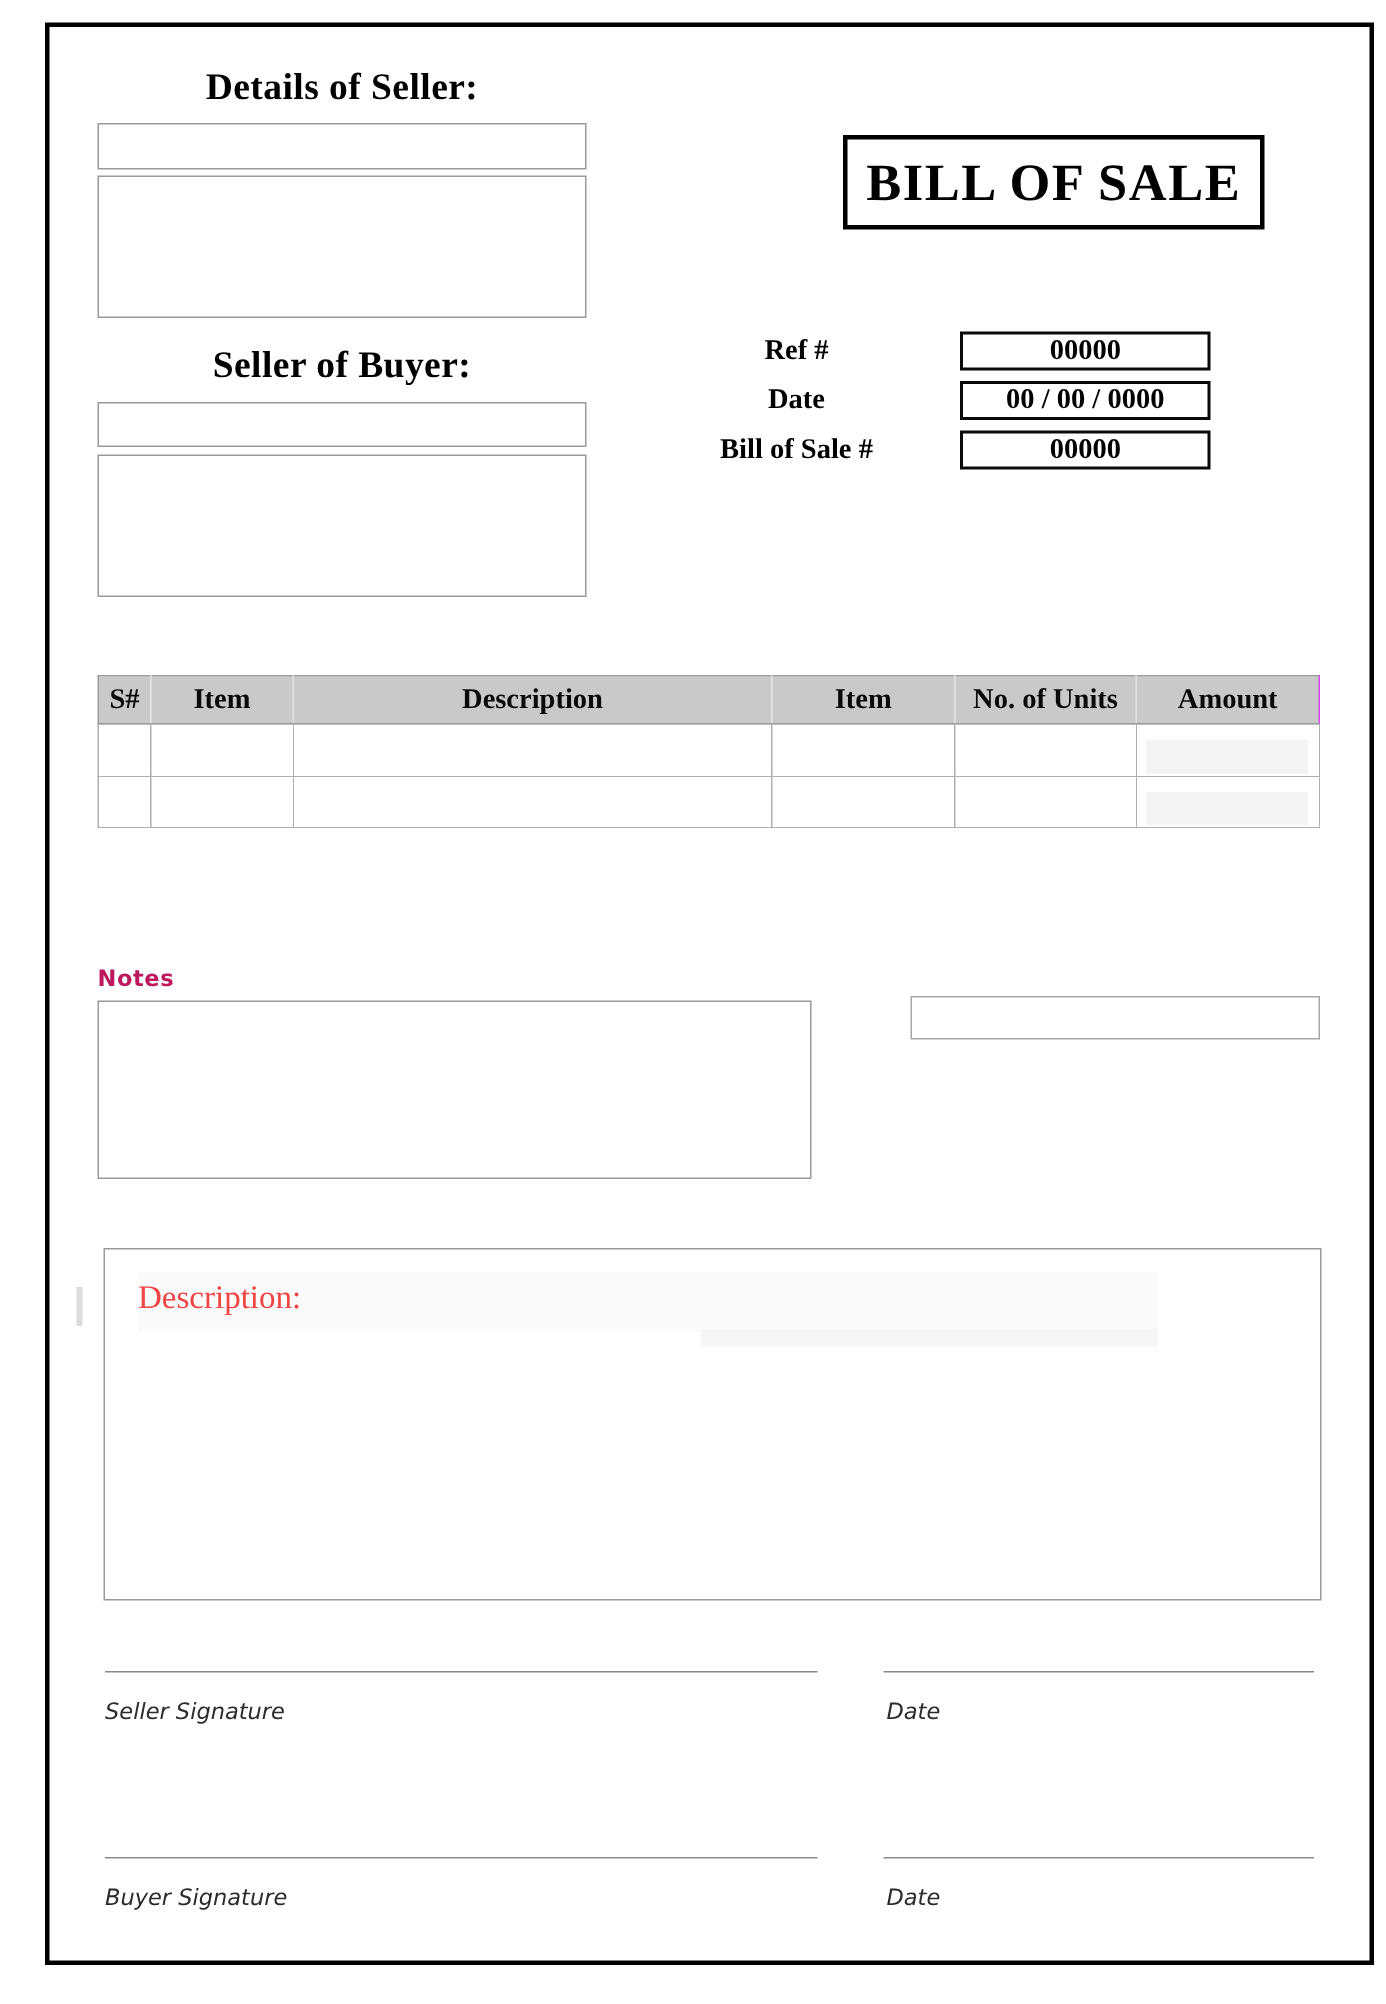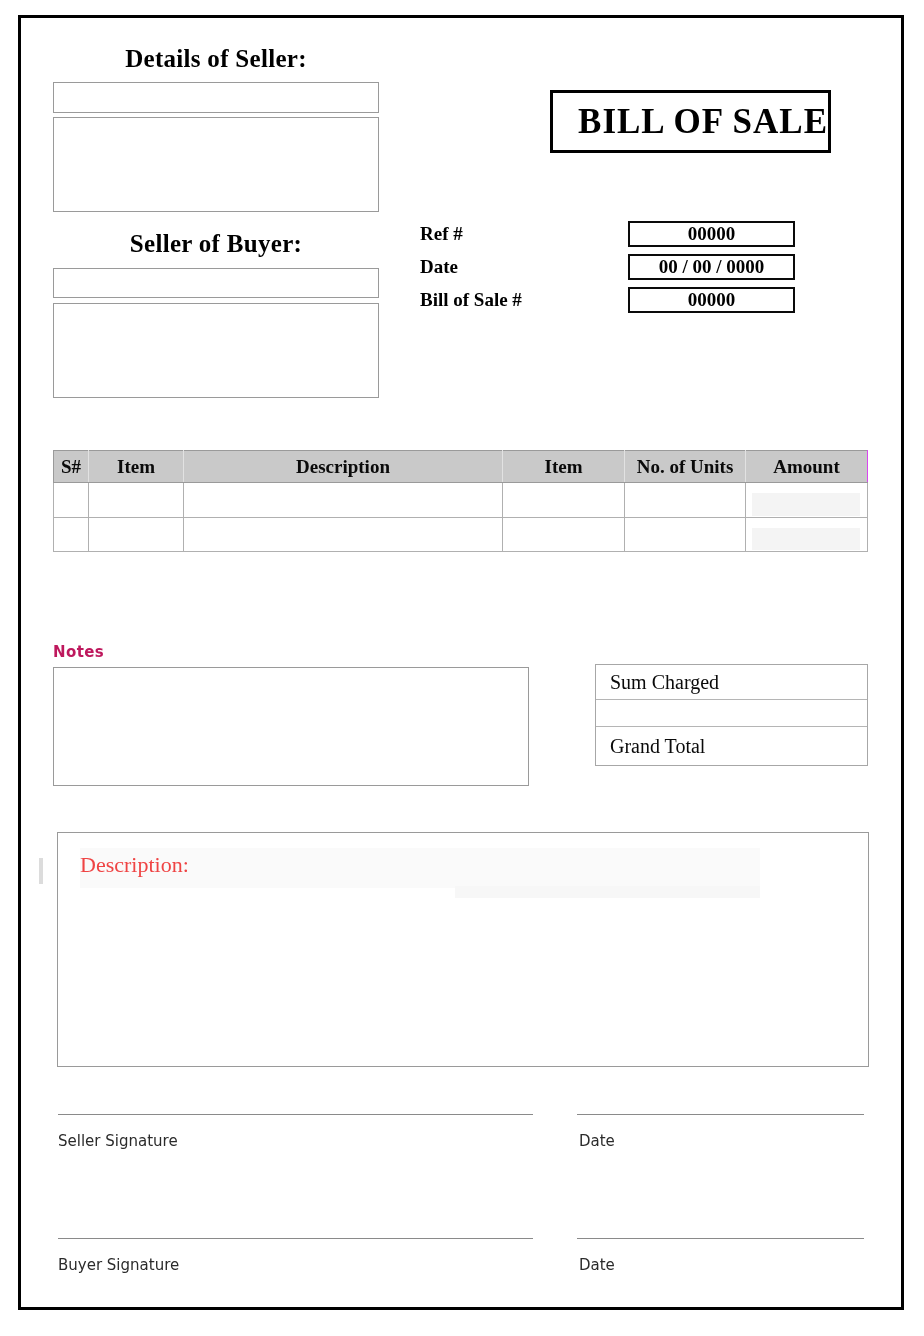--- a/index.html
+++ b/index.html
@@ -1,39 +1,39 @@
 <!DOCTYPE html>
 <html><head>
 <meta charset="utf-8">
 <style>
   html,body{margin:0;padding:0;background:#fff;}
   #page{position:relative;width:924px;height:1336px;background:#ffffff;overflow:hidden;
         font-family:"Liberation Serif","DejaVu Serif",serif;color:#111;}
-  .abs{position:absolute;box-sizing:border-box;}
+  .abs{position:absolute;box-sizing:border-box;margin-left:12px;}
 
   
   #frame{left:18px;top:15px;width:886px;height:1295px;border:3px solid #000;}
 
   
   .panel-heading{left:53px;width:326px;height:30px;text-align:center;
     font-size:25px;font-weight:600;letter-spacing:.3px;color:#000;}
   #seller-heading{top:45px;}
   #buyer-heading{top:230px;}
   .fill-box{left:53px;width:326px;border:1px solid #9a9a9a;background:#fff;}
   #seller-line{top:82px;height:31px;}
   #seller-area{top:117px;height:95px;}
   #buyer-line{top:268px;height:30px;}
   #buyer-area{top:303px;height:95px;}
 
   
   #title-box{left:550px;top:90px;width:281px;height:63px;border:3px solid #000;
-    text-align:right;line-height:57px;font-size:35px;font-weight:bold;letter-spacing:1px;color:#000;}
+    text-align:center;line-height:57px;font-size:35px;font-weight:bold;letter-spacing:1px;color:#000;}
 
   
-  .meta-label{left:420px;width:198px;height:26px;text-align:left;
+  .meta-label{left:420px;width:198px;height:26px;text-align:center;
     font-size:19px;font-weight:bold;line-height:26px;color:#000;}
   .meta-value{left:628px;width:167px;height:26px;border:2px solid #0a0a0a;
     text-align:center;font-size:19px;font-weight:bold;line-height:22px;color:#000;background:#fff;}
   #ref-label{top:221px;} #ref-value{top:221px;}
   #date-label{top:254px;} #date-value{top:254px;}
   #bos-label{top:287px;} #bos-value{top:287px;}
 
   
   #items-table{left:53px;top:450px;width:814px;border-collapse:collapse;table-layout:fixed;}
   #items-table th{background:#c9c9c9;font-size:19px;font-weight:bold;color:#0a0a0a;
@@ -64,21 +64,21 @@
   #desc-band2{left:455px;top:886px;width:305px;height:12px;background:#f7f7f7;}
   #desc-tick{left:39px;top:858px;width:4px;height:26px;background:#dcdcdc;}
   #desc-label{left:80px;top:852px;font-size:22px;color:#ef4444;}
 
   
   .sig-line{height:1px;background:#8a8a8a;}
   #sig-line-seller{left:58px;top:1114px;width:475px;}
   #sig-line-date1{left:577px;top:1114px;width:287px;}
   #sig-line-buyer{left:58px;top:1238px;width:475px;}
   #sig-line-date2{left:577px;top:1238px;width:287px;}
-  .sig-label{font-family:"DejaVu Sans","Liberation Sans",sans-serif;font-size:15px;color:#2b2b2b;}
+  .sig-label{font-family:"DejaVu Sans","Liberation Sans",sans-serif;font-size:15px;color:#2b2b2b;font-style:italic;}
   #sig-label-seller{left:58px;top:1132px;}
   #sig-label-date1{left:579px;top:1132px;}
   #sig-label-buyer{left:58px;top:1256px;}
   #sig-label-date2{left:579px;top:1256px;}
 </style>
 </head>
 <body>
 
 <div id="page">
   <div id="frame" class="abs"></div>
@@ -140,23 +140,21 @@
             <div class="amount-patch"></div>
           </td>
       </tr>
     </tbody>
   </table>
 
   <div id="notes-label" class="abs">Notes</div>
   <div id="notes-box" class="abs"></div>
 
   <div id="totals" class="abs">
-    <div id="totals-r0" class="totals-row">Sum Charged</div>
     <div id="totals-r2" class="totals-row"></div>
-    <div id="totals-r3" class="totals-row">Grand Total</div>
   </div>
 
   <div id="desc-box" class="abs"></div>
   <div id="desc-tick" class="abs"></div>
   <div id="desc-band1" class="abs"></div>
   <div id="desc-band2" class="abs"></div>
   <div id="desc-label" class="abs">Description:</div>
 
   <div id="sig-line-seller" class="abs sig-line"></div>
   <div id="sig-line-date1" class="abs sig-line"></div>

